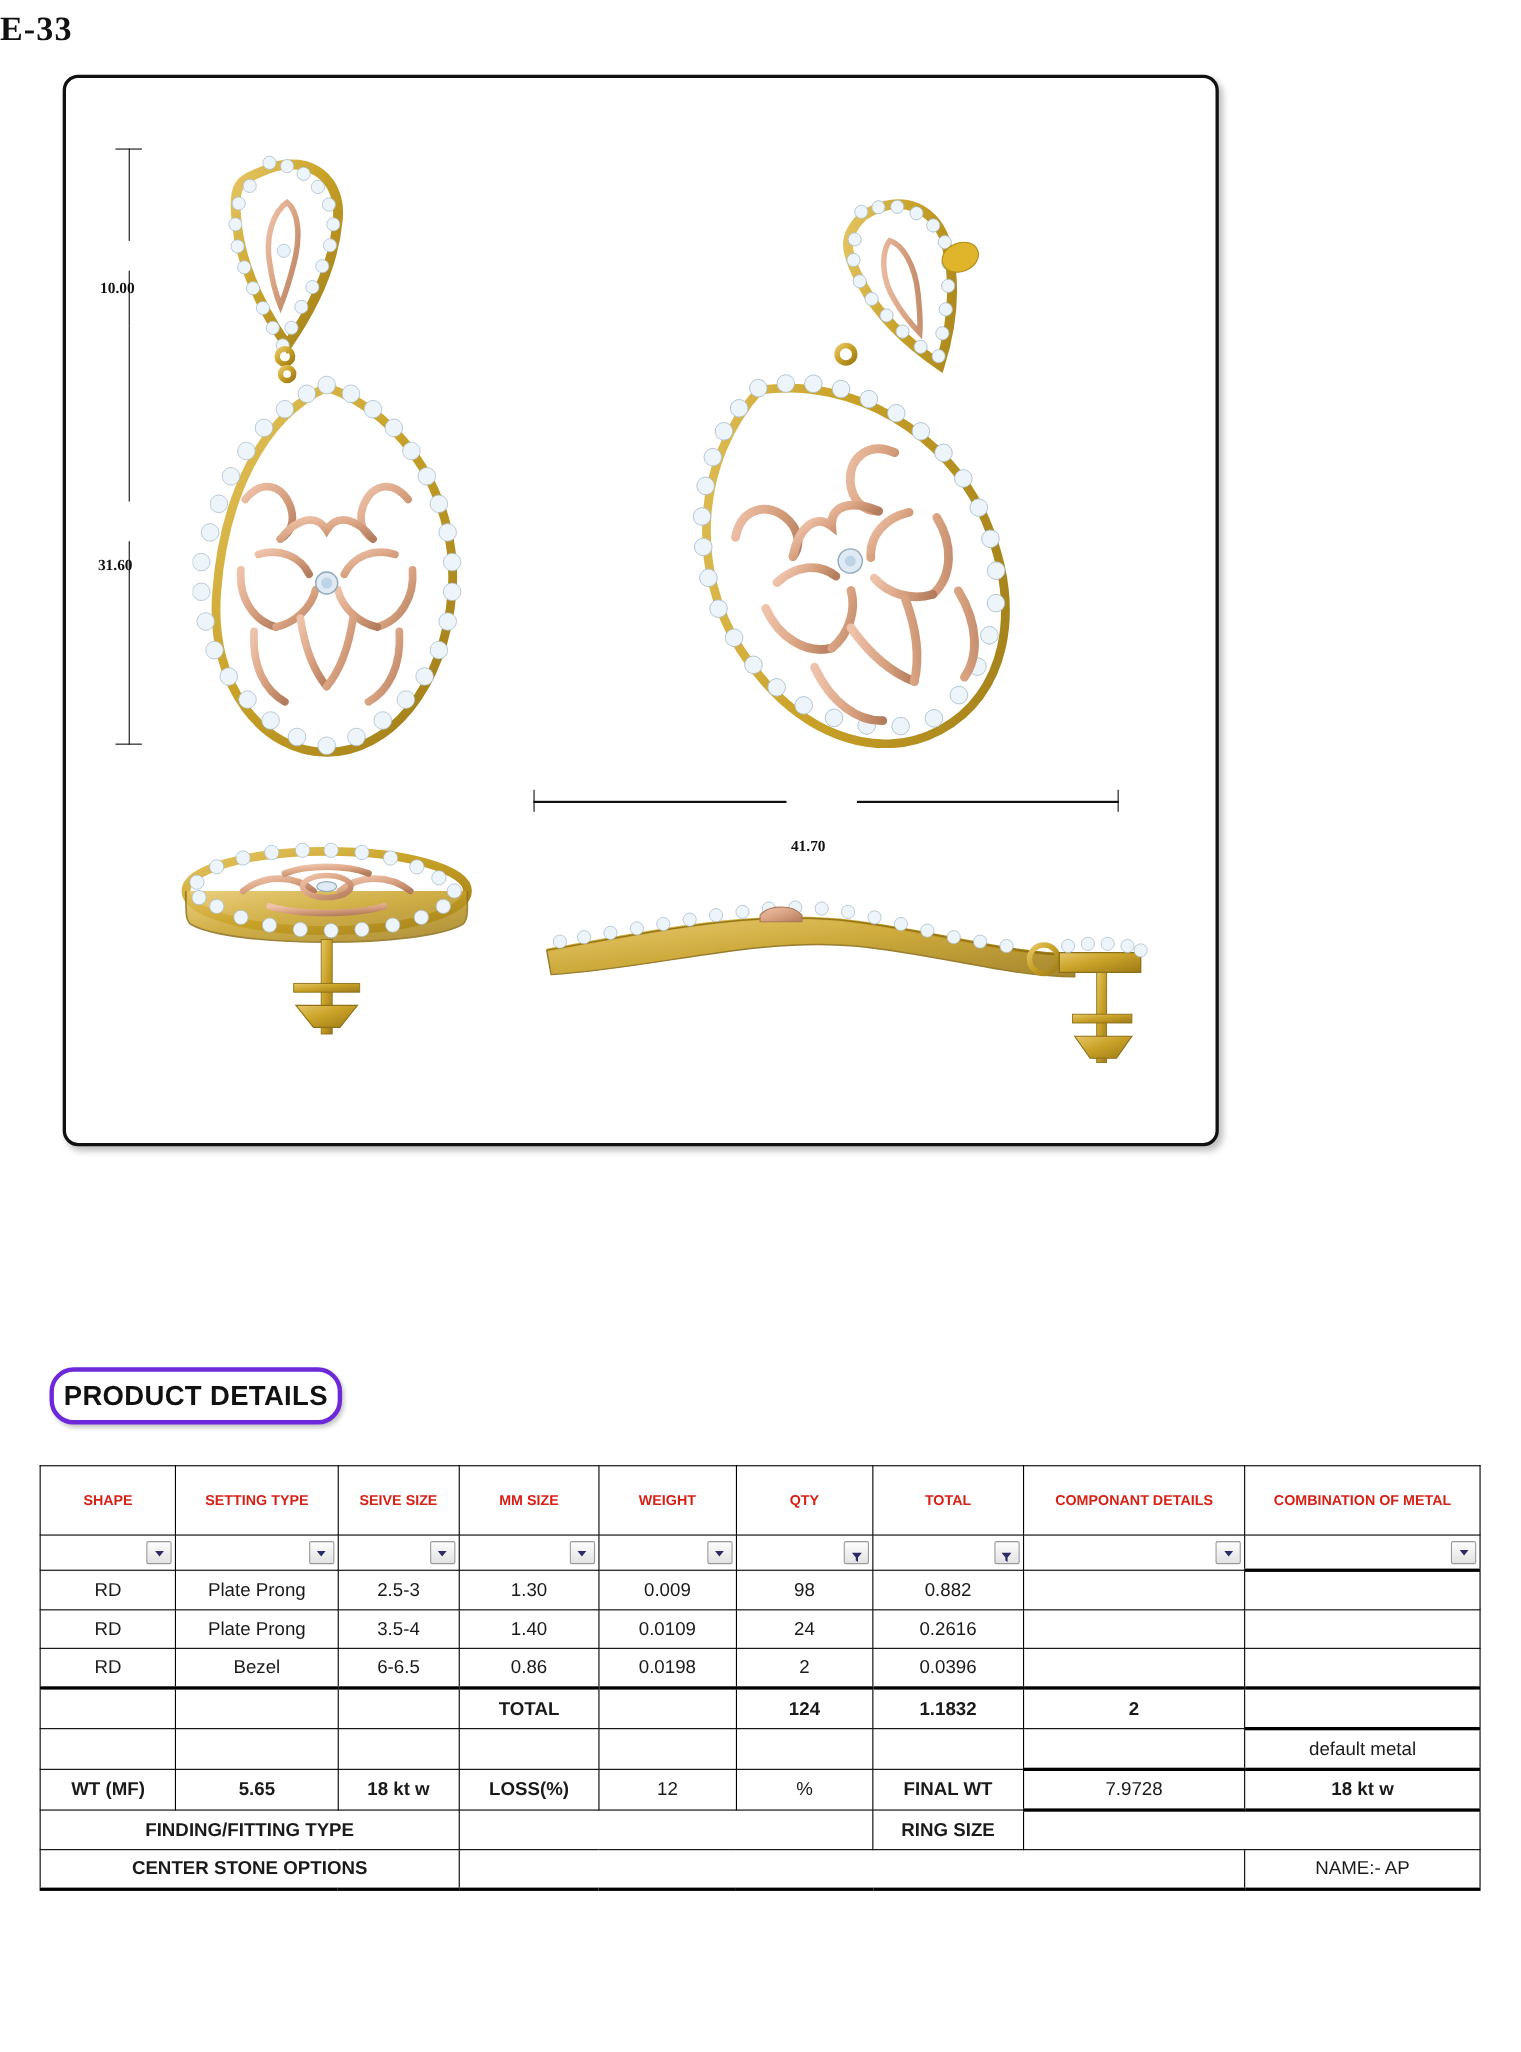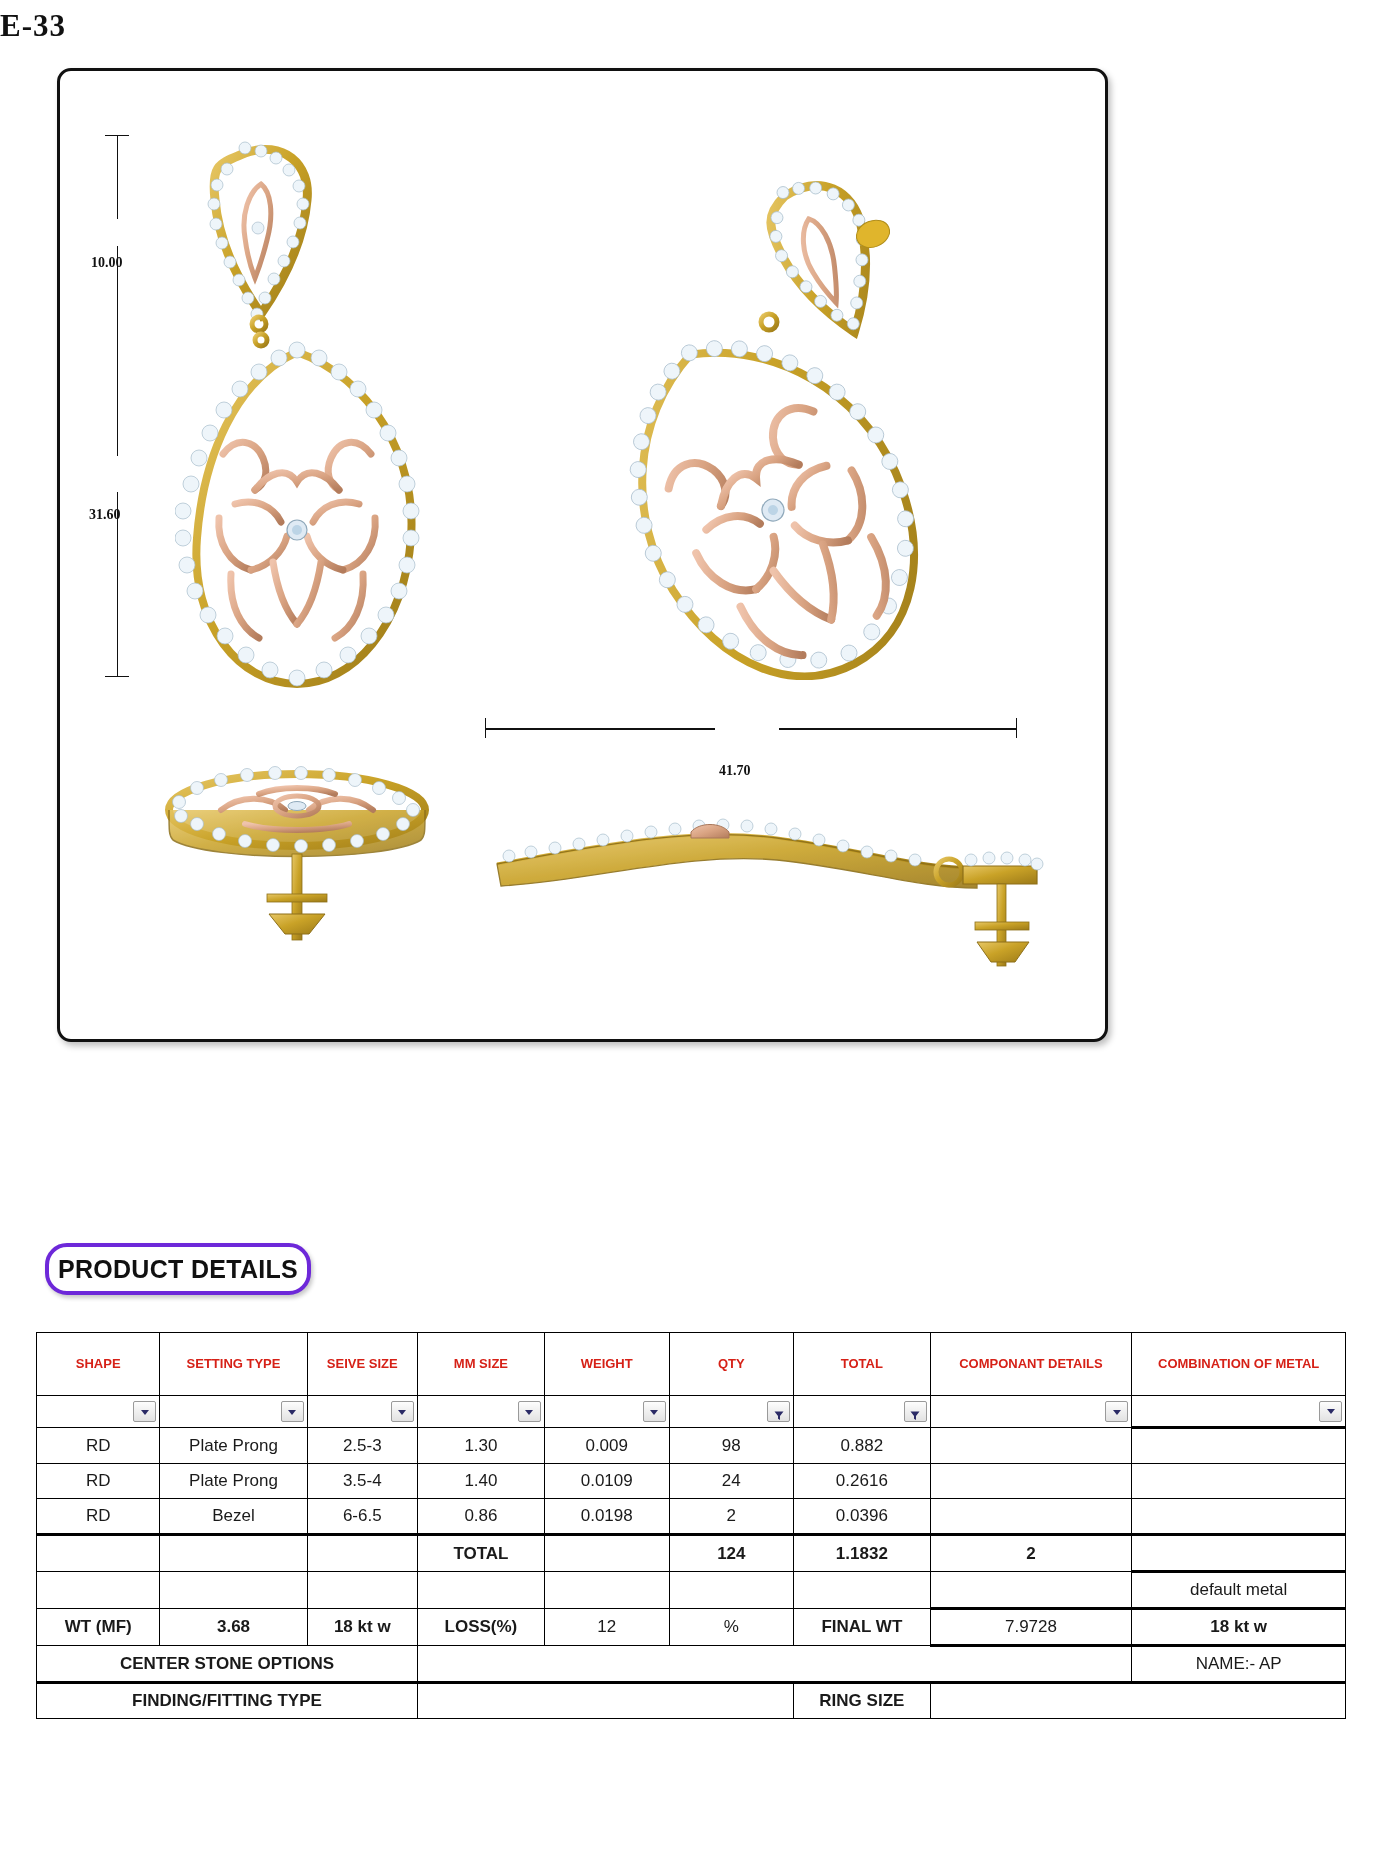--- a/index.html
+++ b/index.html
@@ -538,36 +538,36 @@
       <td></td>
       <td></td>
       <td></td>
       <td></td>
       <td class="thickline"></td>
       <td class="redn thickline">default metal</td>
     </tr>
 
     <tr>
       <td class="b">WT (MF)</td>
-      <td class="b">3.68</td>
+      <td class="b">5.65</td>
       <td class="b">18 kt w</td>
       <td class="b">LOSS(%)</td>
       <td class="gray">12</td>
       <td class="gray">%</td>
       <td class="b">FINAL WT</td>
       <td class="thickline">7.9728</td>
       <td class="b thickline">18 kt w</td>
     </tr>
 
     <tr>
-      <td class="b lft thickline" colspan="3">CENTER STONE OPTIONS</td>
-      <td class="thickline" colspan="5"></td>
-      <td class="lft thickline">NAME:- AP</td>
-    </tr>
-
-    <tr>
       <td class="b lft" colspan="3">FINDING/FITTING TYPE</td>
       <td colspan="3"></td>
       <td class="b">RING SIZE</td>
       <td colspan="2"></td>
     </tr>
+
+    <tr>
+      <td class="b lft thickline" colspan="3">CENTER STONE OPTIONS</td>
+      <td class="thickline" colspan="5"></td>
+      <td class="lft thickline">NAME:- AP</td>
+    </tr>
   </tbody>
 </table>
 
 </body></html>

